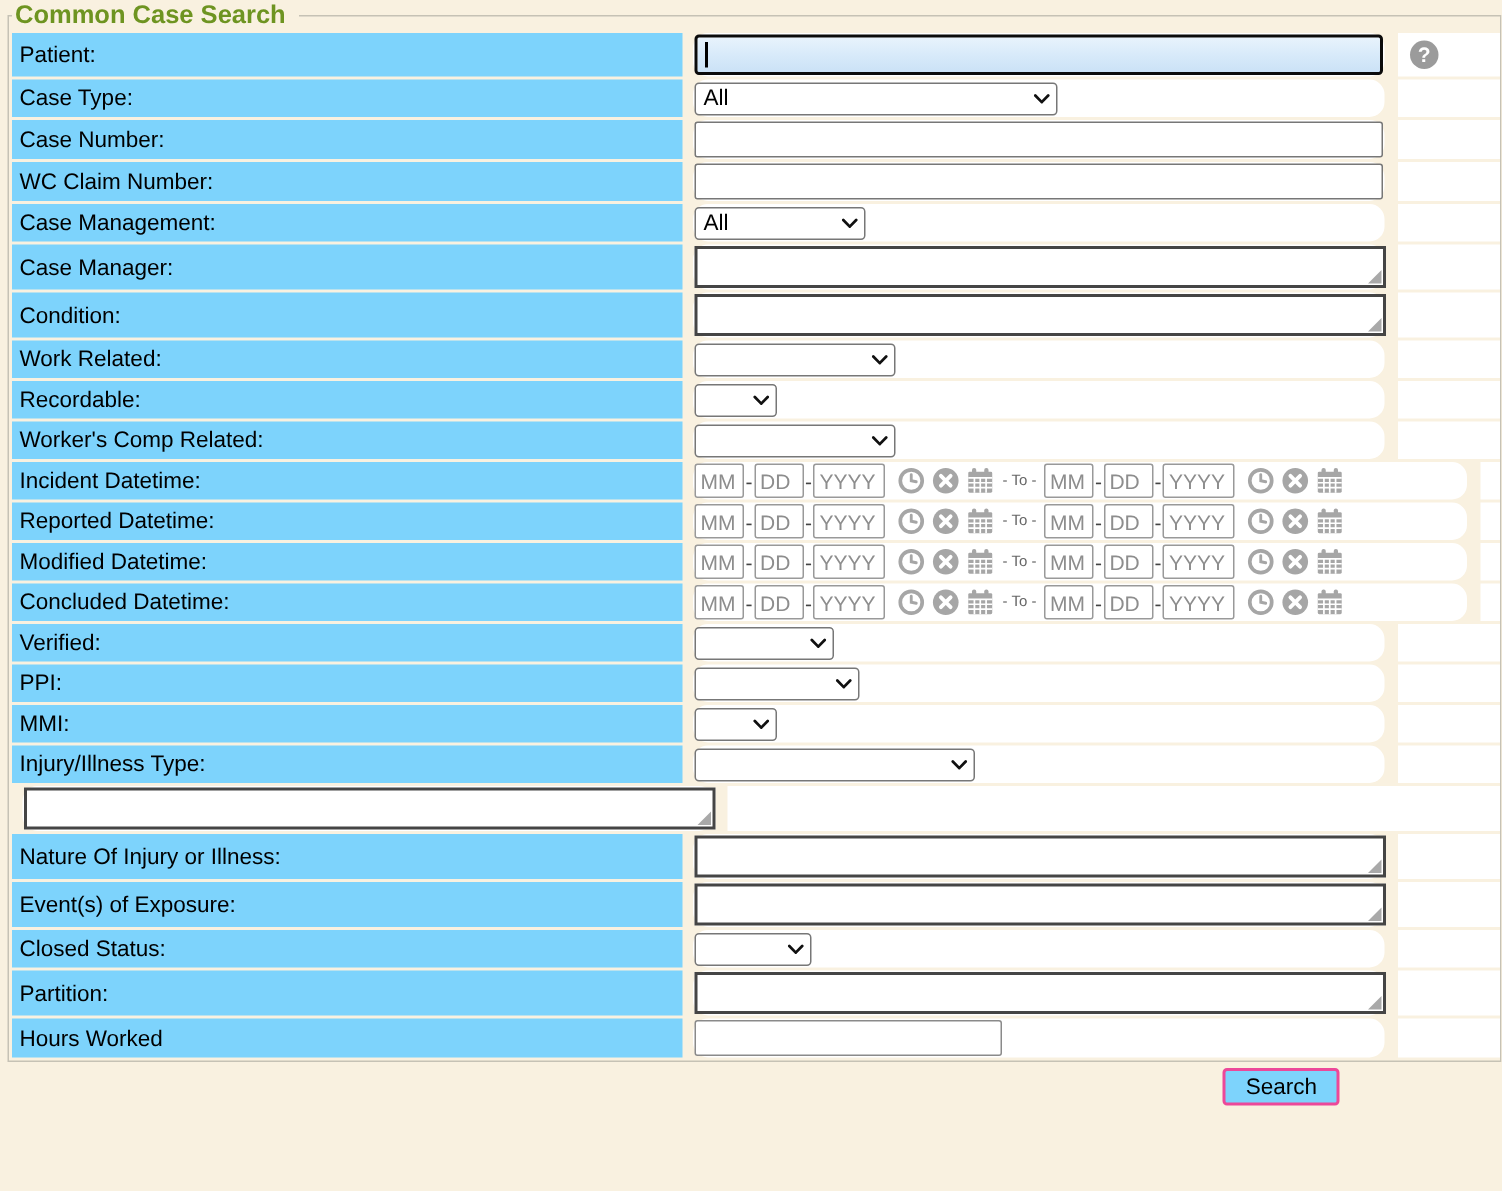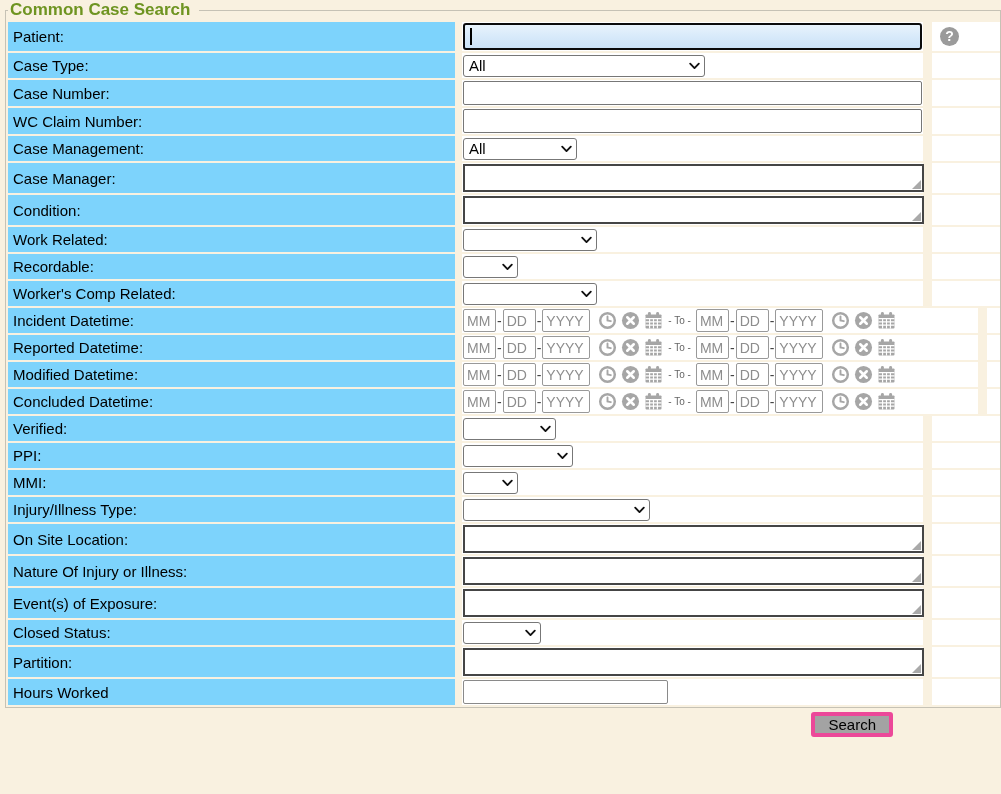--- a/index.html
+++ b/index.html
@@ -8,21 +8,21 @@
     width:1001px; height:794px; overflow:hidden;
     background:#f9f1e0;
     font-family:"Liberation Sans", sans-serif;
     font-size:15px; color:#000;
   }
   fieldset.ccs { margin:0 0 0 5px; border:1px solid #c6c2b5; padding:2px 0 2px 2px; }
   legend.ttl { font-size:17px; font-weight:bold; color:#6e9421; padding:0 9px 0 2px; margin:0; }
 
   .row { display:flex; margin:0 0 2px 0; }
   .lc { width:447px; flex:none; background:#7dd3fc; padding:4px 5px; display:flex; align-items:center; }
-  .ic { width:461px; flex:none; margin-left:7px; background:#fff; display:flex; align-items:center; padding:1px; }
+  .ic { width:461px; flex:none; margin-left:7px; background:#fff; display:flex; align-items:center; padding:1px;border-radius:10px; }
   .ic.wide { width:516px; }
   .tc { flex:1; margin-left:9px; background:#fff; display:flex; align-items:center; }
 
   .ti { height:24px; width:459px; border:1px solid #777; border-radius:2px; font:inherit; padding:0 4px; background:#fff; }
   .ti.hours { width:205px; border-color:#8a8a8a; }
 
   .pwrap { position:relative; width:459px; height:27px; flex:none; }
   .pinput { width:100%; height:100%; border:2px solid #0b0b0b; border-radius:3px;
             background:linear-gradient(180deg,#e8f3fc 0%,#d8eafa 50%,#cbe2f6 100%);
             font:inherit; padding:0 6px; }
@@ -49,22 +49,22 @@
   .dicon { width:19px; height:19px; margin-left:4px; flex:none; cursor:pointer; }
   .dicon.ml8 { margin-left:8px; }
   .dicon svg { width:19px; height:19px; display:block; }
   .tolbl { color:#666; margin:0 5px; font-size:10px; white-space:pre; }
 
   .help { width:19px; height:19px; border-radius:50%; background:#9b9b9b; color:#fff;
           font-weight:bold; font-size:14px; line-height:19px; text-align:center;
           margin-left:8px; cursor:pointer; flex:none; }
 
   .srow { display:flex; justify-content:flex-end; padding:4px 108px 0 0; }
-  .sbtn { height:25px; padding:0 13px; font:inherit; color:#000; background:#a3a3a3;
-          border:4px solid #ec4899; border-radius:3px; cursor:pointer; }
+  .sbtn { height:25px; padding:0 13px; font:inherit; color:#000; background:#7dd3fc;
+          border:2px solid #ec4899; border-radius:3px; cursor:pointer; }
 </style>
 </head>
 <body>
 
 <svg width="0" height="0" style="position:absolute">
   <defs>
     <symbol id="i-chev" viewBox="0 0 12 8">
       <path d="M1.3 1.4 L6 6.3 L10.7 1.4" fill="none" stroke="#111" stroke-width="2" stroke-linecap="round" stroke-linejoin="round"></path>
     </symbol>
     <symbol id="i-clock" viewBox="0 0 20 20">
@@ -477,21 +477,20 @@
             <svg>
               <use href="#i-chev"></use>
             </svg>
           </span>
       </div>
     </div>
     <div class="tc"></div>
   </div>
 
   <div class="row">
-    <div class="lc">On Site Location:</div>
     <div class="ic">
       <div class="tawrap">
         <textarea style=""></textarea>
         <span class="grip"></span>
       </div>
     </div>
     <div class="tc"></div>
   </div>
 
   <div class="row">

